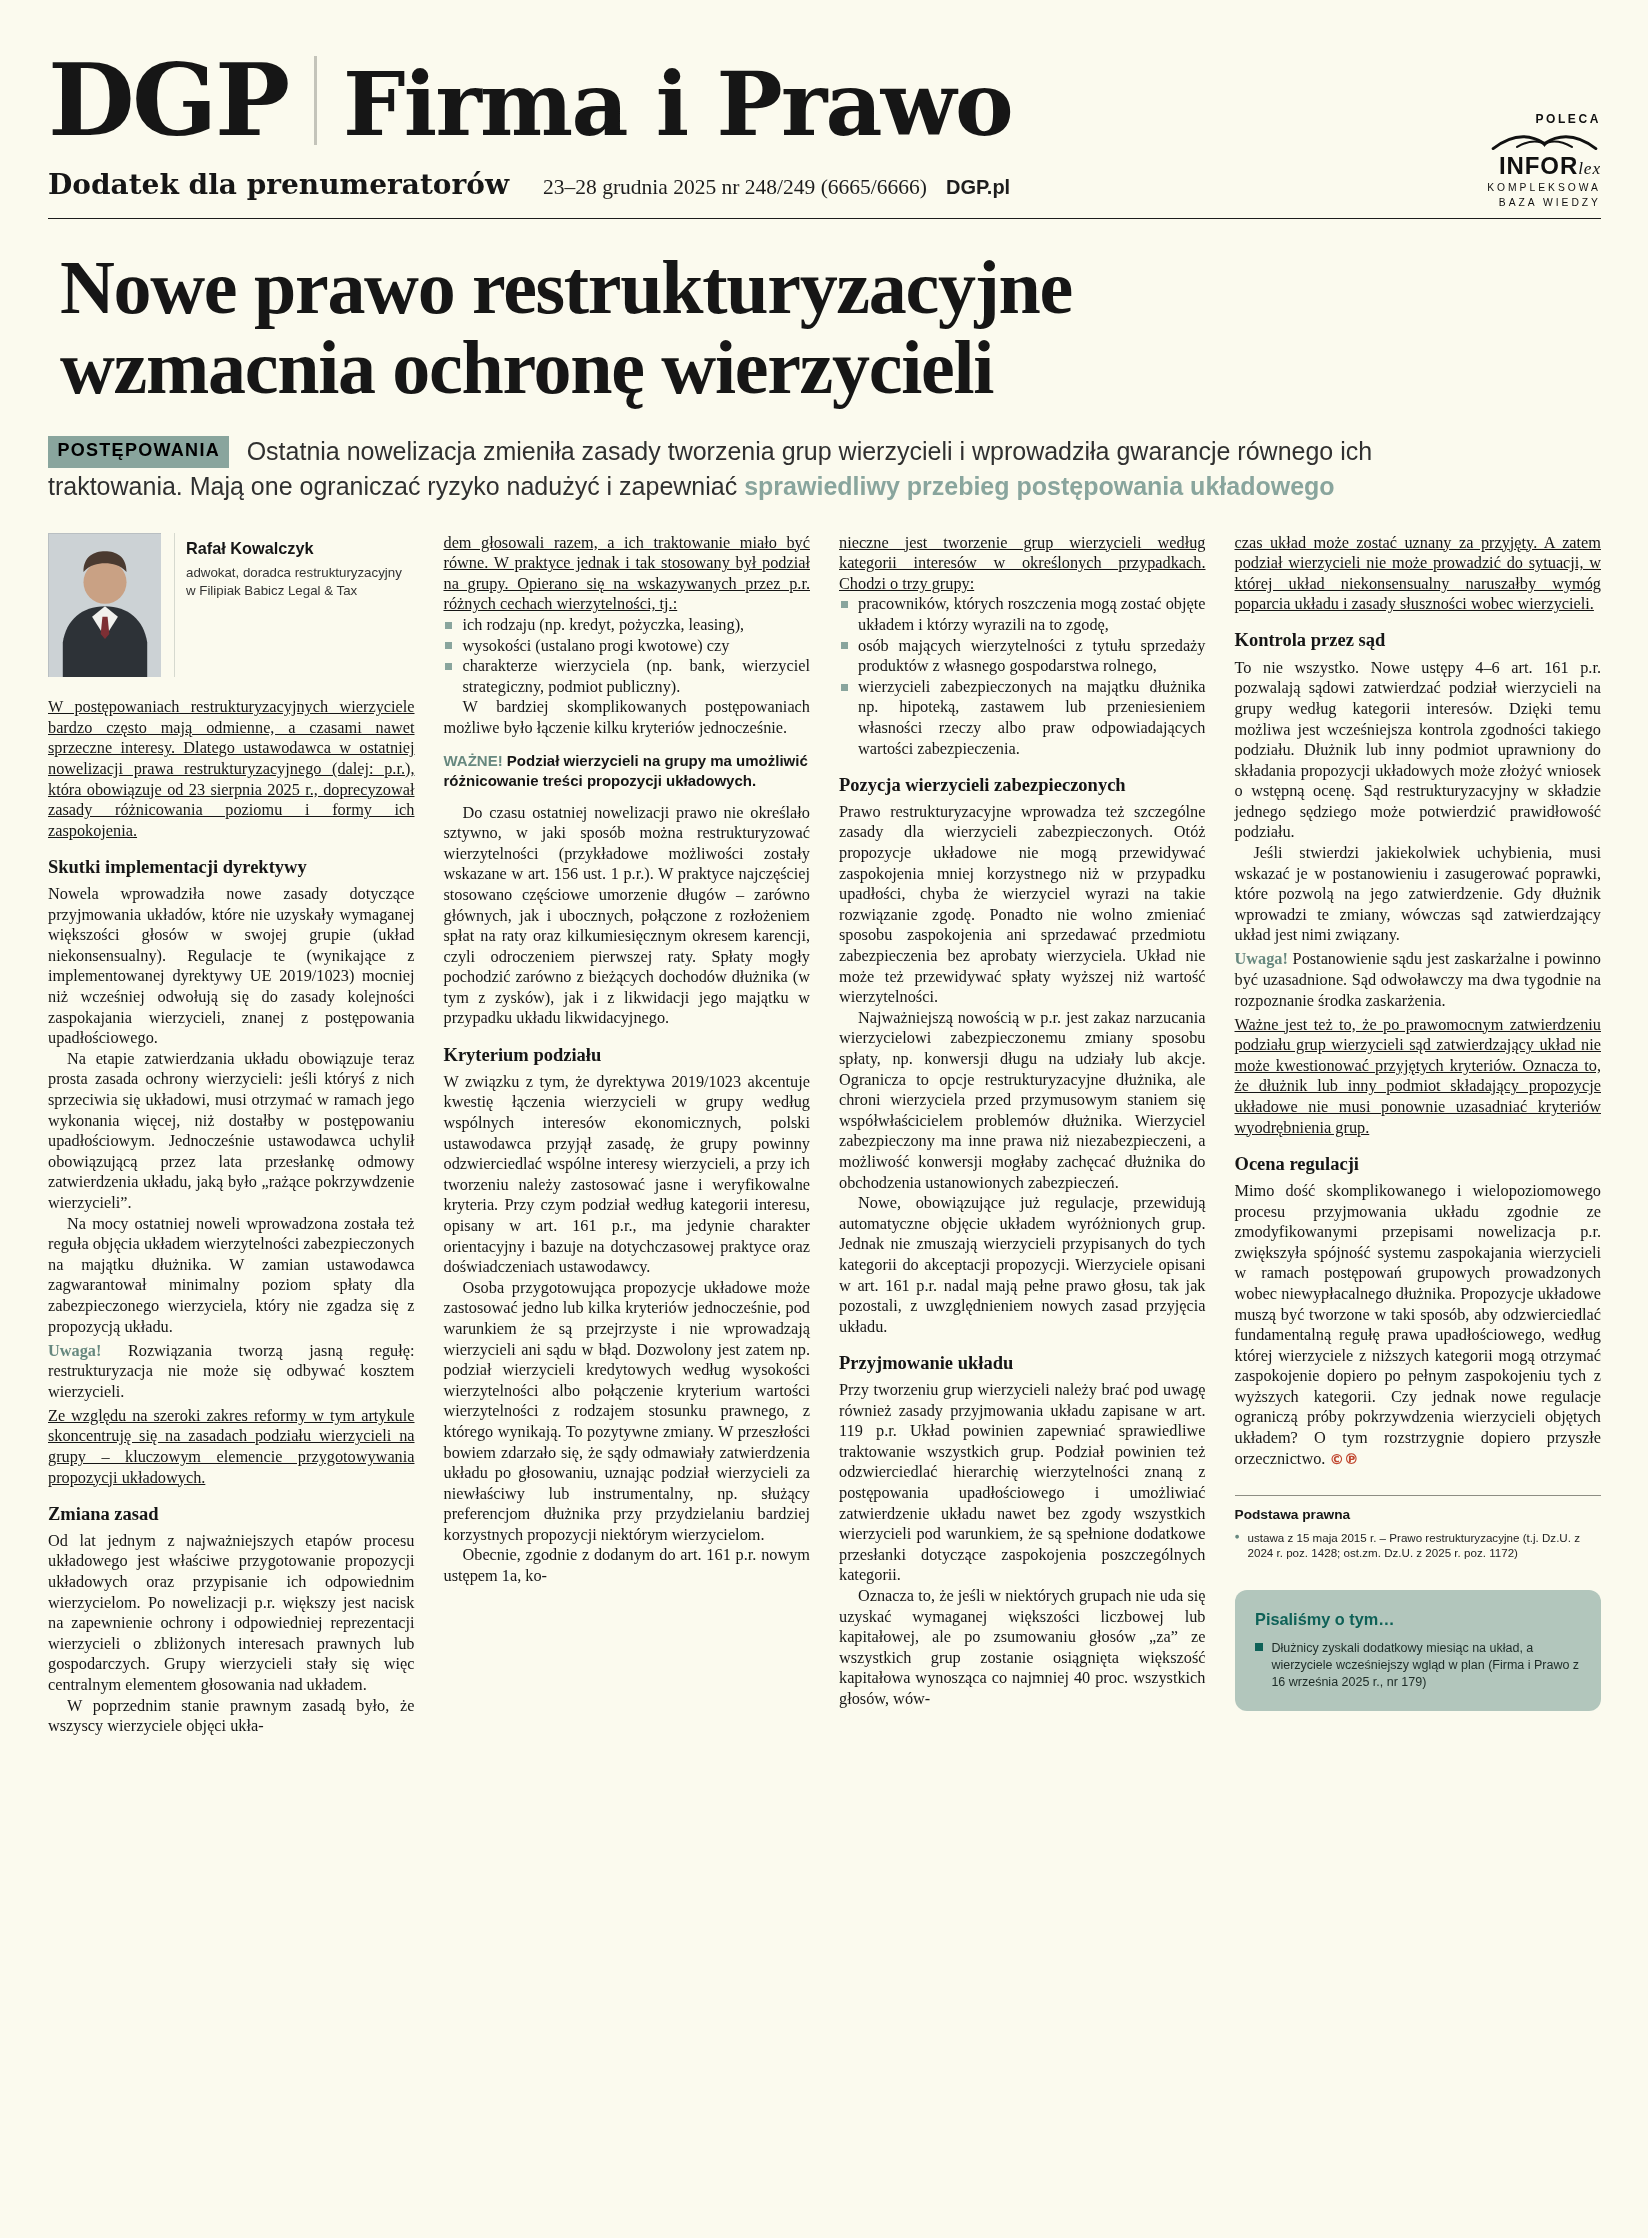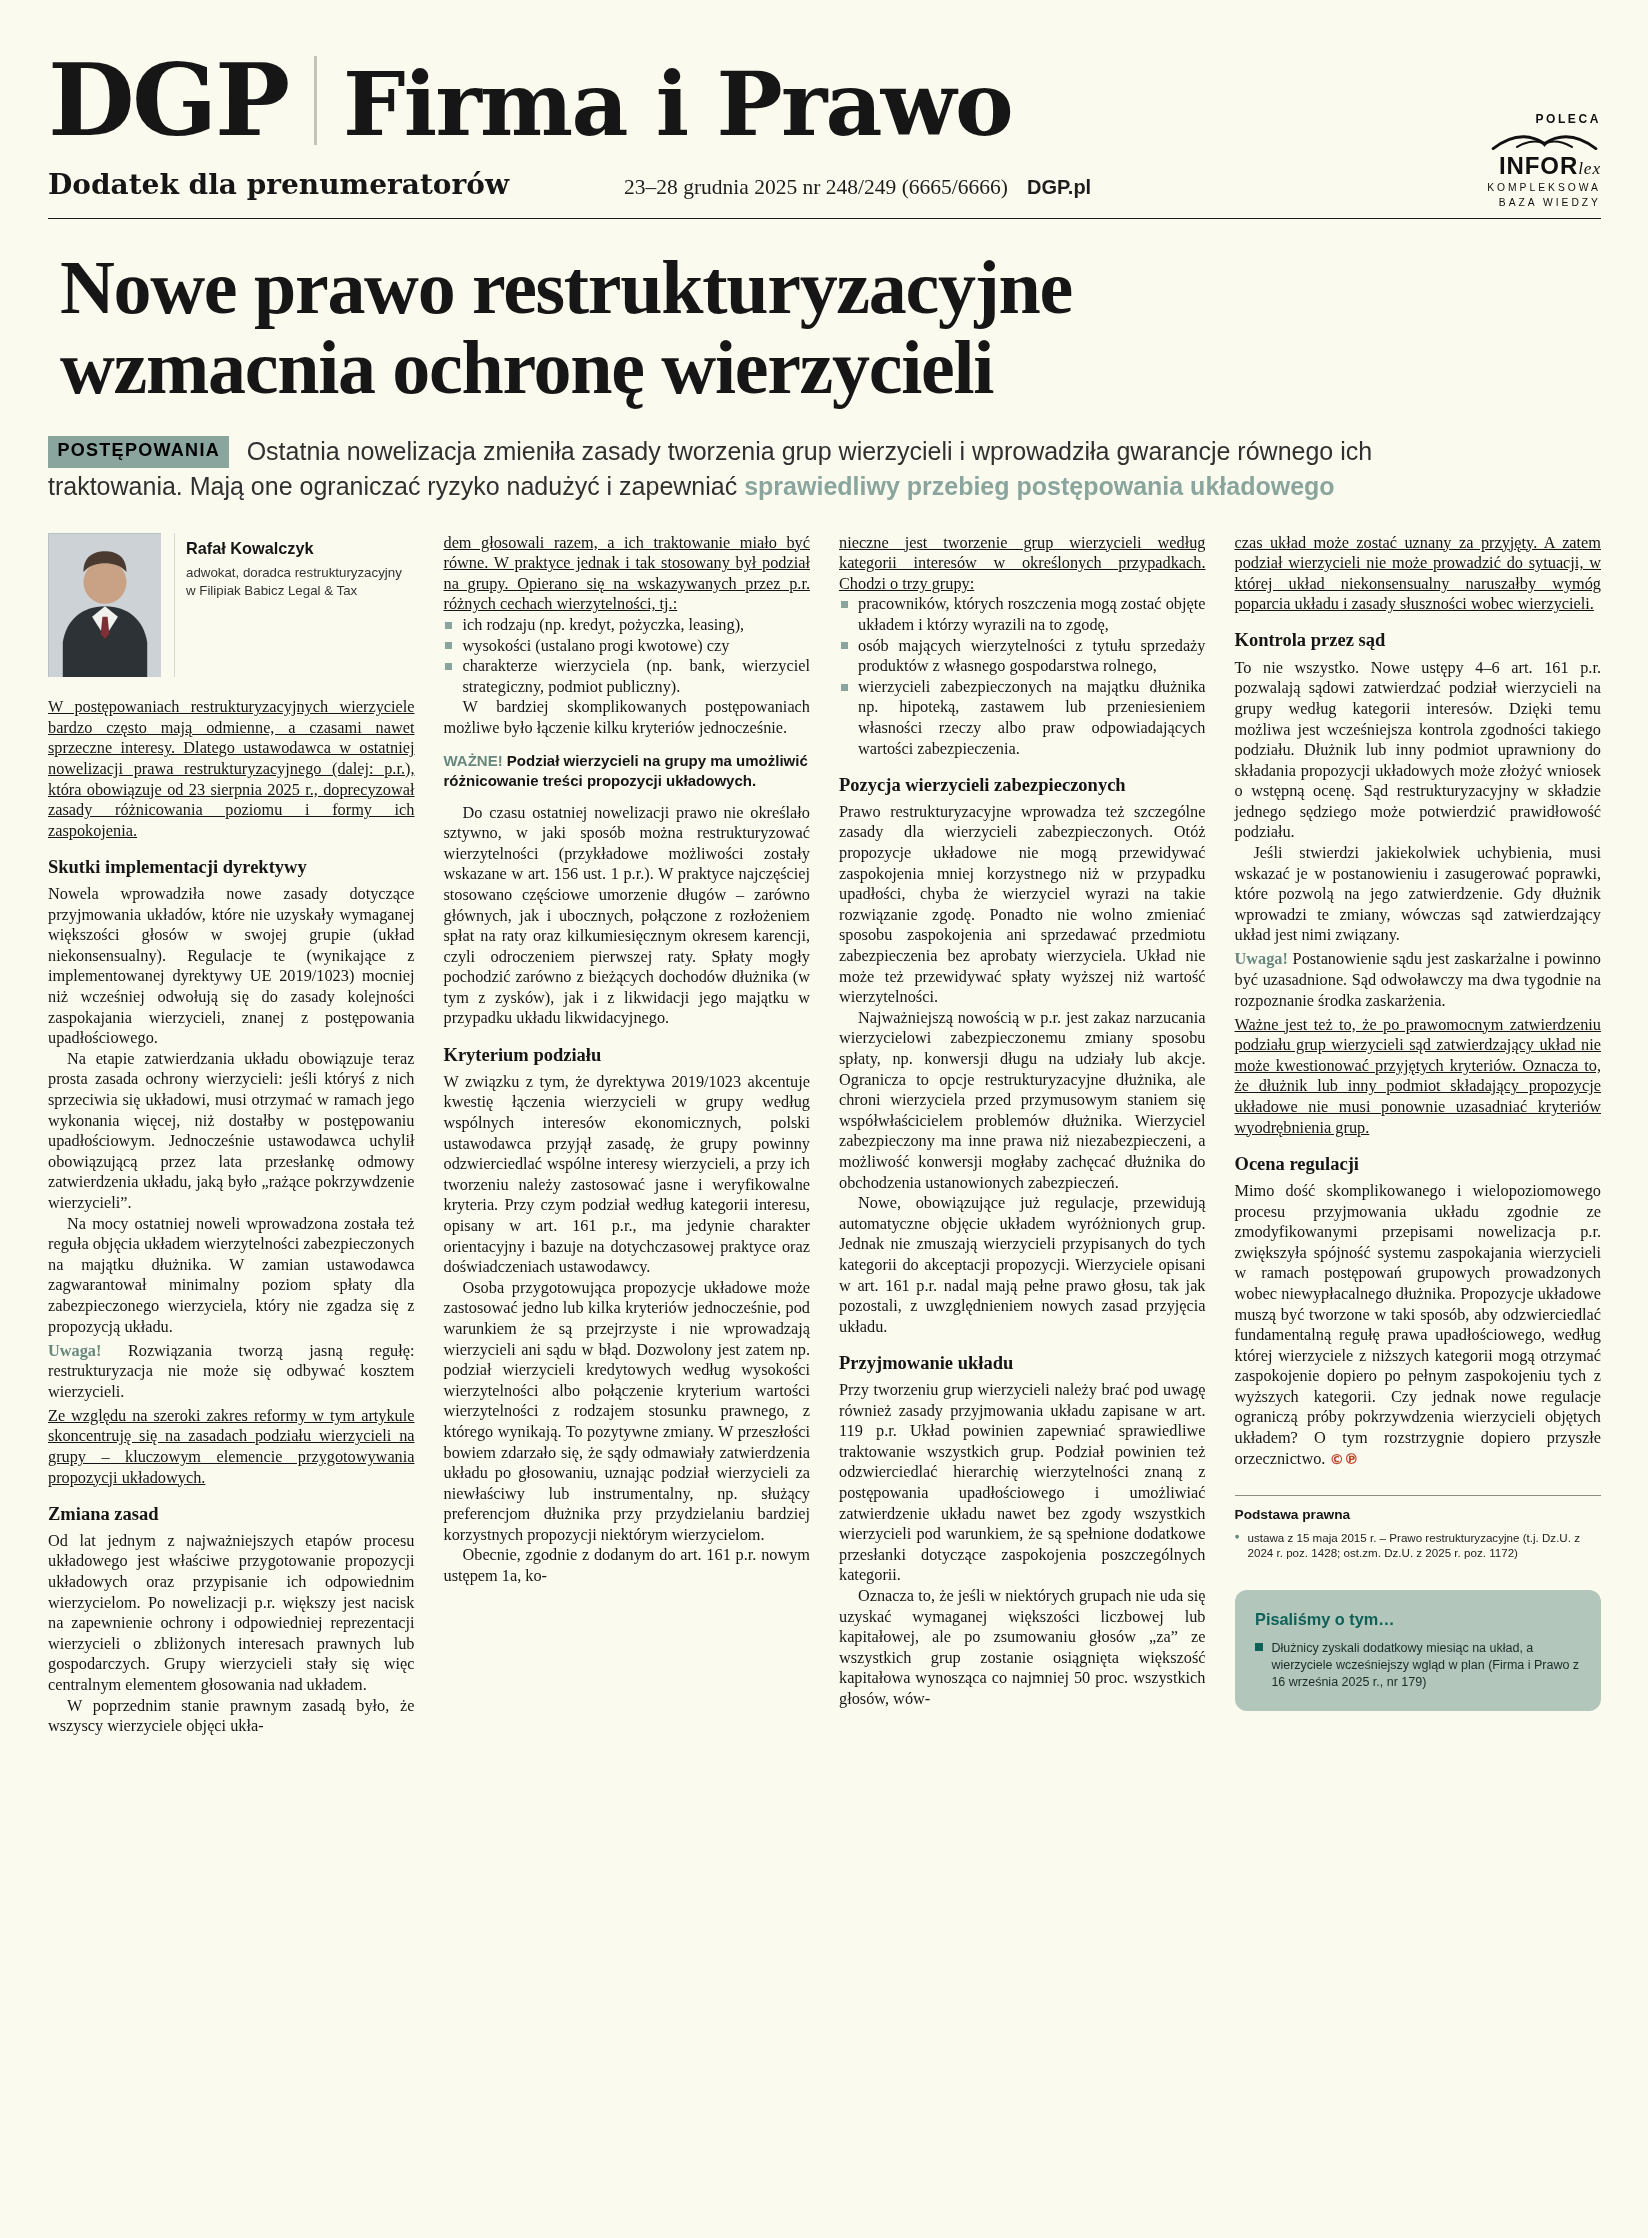--- a/index.html
+++ b/index.html
@@ -18,21 +18,21 @@
     padding:50px 48px 0;overflow:hidden;position:relative;
     font-family:"Liberation Serif",serif;
   }
 
   
   .mast{position:relative;border-bottom:1.7px solid #1c1c1c;padding-bottom:17px;}
   .mast-row{display:flex;align-items:baseline;gap:26px;}
   .brand{font-family:"DejaVu Serif",serif;font-weight:700;font-size:100px;line-height:1;letter-spacing:-2.6px;}
   .vbar{width:3.4px;height:89px;background:#c4c4ba;align-self:center;}
   .mast-title{font-family:"DejaVu Serif",serif;font-weight:700;font-size:88px;line-height:1;letter-spacing:-1.7px;}
-  .mast-sub{display:flex;align-items:baseline;gap:115px;margin-top:12px;max-width:1134px;}
+  .mast-sub{display:flex;align-items:baseline;gap:34px;margin-top:12px;max-width:1134px;}
   .subtitle{font-family:"DejaVu Serif",serif;font-weight:700;font-size:28px;}
   .issue{font-size:21.5px;color:#1d1d1d;margin-top:13px;}
   .issue b{margin-left:13.7px;font-family:"Liberation Sans",sans-serif;font-size:20px;}
   .promo{position:absolute;right:0;bottom:6.9px;width:215px;text-align:right;font-family:"Liberation Sans",sans-serif;color:#101010;}
   .poleca{font-size:12px;font-weight:700;letter-spacing:2.6px;margin-bottom:1.7px;margin-top:33px;}
   .bird{display:block;margin:0 0 1.7px auto;}
   .inforlex{font-size:24px;letter-spacing:0.9px;line-height:1.05;}
   .inforlex b{font-weight:700;}
   .inforlex i{font-family:"Liberation Serif",serif;font-size:0.72em;}
   .tagline{font-size:10.3px;letter-spacing:3px;line-height:1.45;margin-top:2.6px;}
@@ -194,21 +194,21 @@
             <p class="para noindent"><span>nieczne jest tworzenie grup wierzycieli według kategorii interesów w określonych przypadkach. Chodzi o trzy grupy:</span></p>
             <p class="bullet-item"><span class="sq"></span><span>pracowników, których roszczenia mogą zostać objęte układem i którzy wyrazili na to zgodę,</span></p>
             <p class="bullet-item"><span class="sq"></span><span>osób mających wierzytelności z tytułu sprzedaży produktów z własnego gospodarstwa rolnego,</span></p>
             <p class="bullet-item"><span class="sq"></span><span>wierzycieli zabezpieczonych na majątku dłużnika np. hipoteką, zastawem lub przeniesieniem własności rzeczy albo praw odpowiadających wartości zabezpieczenia.</span></p>
             <h3 class="subhead">Pozycja wierzycieli zabezpieczonych</h3>
             <p class="para"><span>Prawo restrukturyzacyjne wprowadza też szczególne zasady dla wierzycieli zabezpieczonych. Otóż propozycje układowe nie mogą przewidywać zaspokojenia mniej korzystnego niż w przypadku upadłości, chyba że wierzyciel wyrazi na takie rozwiązanie zgodę. Ponadto nie wolno zmieniać sposobu zaspokojenia ani sprzedawać przedmiotu zabezpieczenia bez aprobaty wierzyciela. Układ nie może też przewidywać spłaty wyższej niż wartość wierzytelności.</span></p>
             <p class="para"><span>Najważniejszą nowością w p.r. jest zakaz narzucania wierzycielowi zabezpieczonemu zmiany sposobu spłaty, np. konwersji długu na udziały lub akcje. Ogranicza to opcje restrukturyzacyjne dłużnika, ale chroni wierzyciela przed przymusowym staniem się współwłaścicielem problemów dłużnika. Wierzyciel zabezpieczony ma inne prawa niż niezabezpieczeni, a możliwość konwersji mogłaby zachęcać dłużnika do obchodzenia ustanowionych zabezpieczeń.</span></p>
             <p class="para"><span>Nowe, obowiązujące już regulacje, przewidują automatyczne objęcie układem wyróżnionych grup. Jednak nie zmuszają wierzycieli przypisanych do tych kategorii do akceptacji propozycji. Wierzyciele opisani w art. 161 p.r. nadal mają pełne prawo głosu, tak jak pozostali, z uwzględnieniem nowych zasad przyjęcia układu.</span></p>
             <h3 class="subhead">Przyjmowanie układu</h3>
             <p class="para"><span>Przy tworzeniu grup wierzycieli należy brać pod uwagę również zasady przyjmowania układu zapisane w art. 119 p.r. Układ powinien zapewniać sprawiedliwe traktowanie wszystkich grup. Podział powinien też odzwierciedlać hierarchię wierzytelności znaną z postępowania upadłościowego i umożliwiać zatwierdzenie układu nawet bez zgody wszystkich wierzycieli pod warunkiem, że są spełnione dodatkowe przesłanki dotyczące zaspokojenia poszczególnych kategorii.</span></p>
-            <p class="para"><span>Oznacza to, że jeśli w niektórych grupach nie uda się uzyskać wymaganej większości liczbowej lub kapitałowej, ale po zsumowaniu głosów „za” ze wszystkich grup zostanie osiągnięta większość kapitałowa wynosząca co najmniej 50 proc. wszystkich głosów, wów-</span></p>
+            <p class="para"><span>Oznacza to, że jeśli w niektórych grupach nie uda się uzyskać wymaganej większości liczbowej lub kapitałowej, ale po zsumowaniu głosów „za” ze wszystkich grup zostanie osiągnięta większość kapitałowa wynosząca co najmniej 40 proc. wszystkich głosów, wów-</span></p>
           </div>
       </div>
 
       <div class="col">
         <div class="blocks">
             <p class="para noindent"><span>czas układ może zostać uznany za przyjęty. A zatem podział wierzycieli nie może prowadzić do sytuacji, w której układ niekonsensualny naruszałby wymóg poparcia układu i zasady słuszności wobec wierzycieli.</span></p>
             <h3 class="subhead">Kontrola przez sąd</h3>
             <p class="para"><span>To nie wszystko. Nowe ustępy 4–6 art. 161 p.r. pozwalają sądowi zatwierdzać podział wierzycieli na grupy według kategorii interesów. Dzięki temu możliwa jest wcześniejsza kontrola zgodności takiego podziału. Dłużnik lub inny podmiot uprawniony do składania propozycji układowych może złożyć wniosek o wstępną ocenę. Sąd restrukturyzacyjny w składzie jednego sędziego może potwierdzić prawidłowość podziału.</span></p>
             <p class="para"><span>Jeśli stwierdzi jakiekolwiek uchybienia, musi wskazać je w postanowieniu i zasugerować poprawki, które pozwolą na jego zatwierdzenie. Gdy dłużnik wprowadzi te zmiany, wówczas sąd zatwierdzający układ jest nimi związany.</span></p>
             <p class="para note"><span class="label">Uwaga!</span> <span>Postanowienie sądu jest zaskarżalne i powinno być uzasadnione. Sąd odwoławczy ma dwa tygodnie na rozpoznanie środka zaskarżenia.</span></p>

